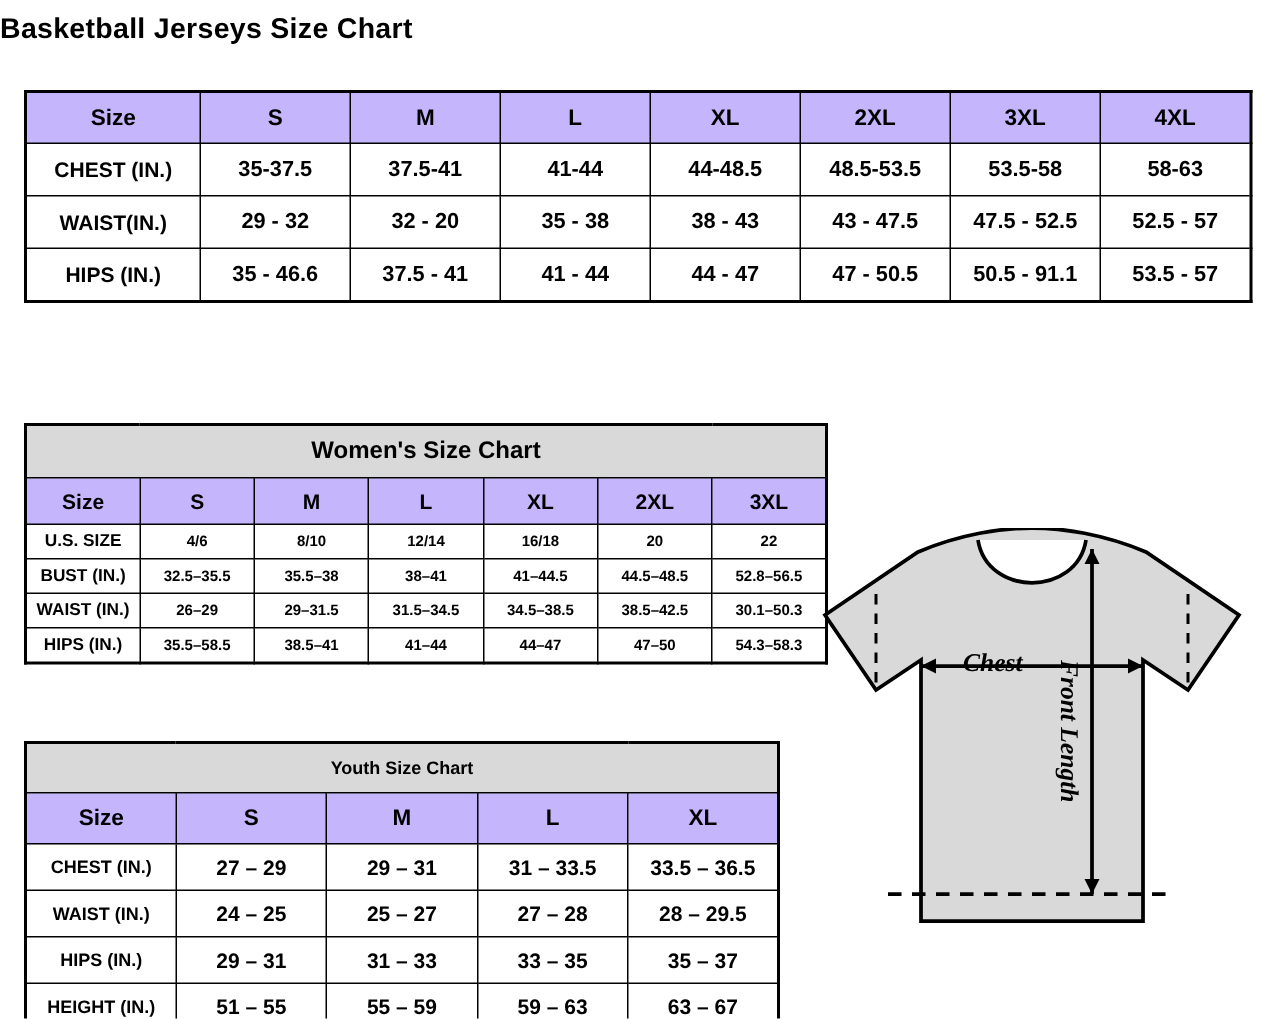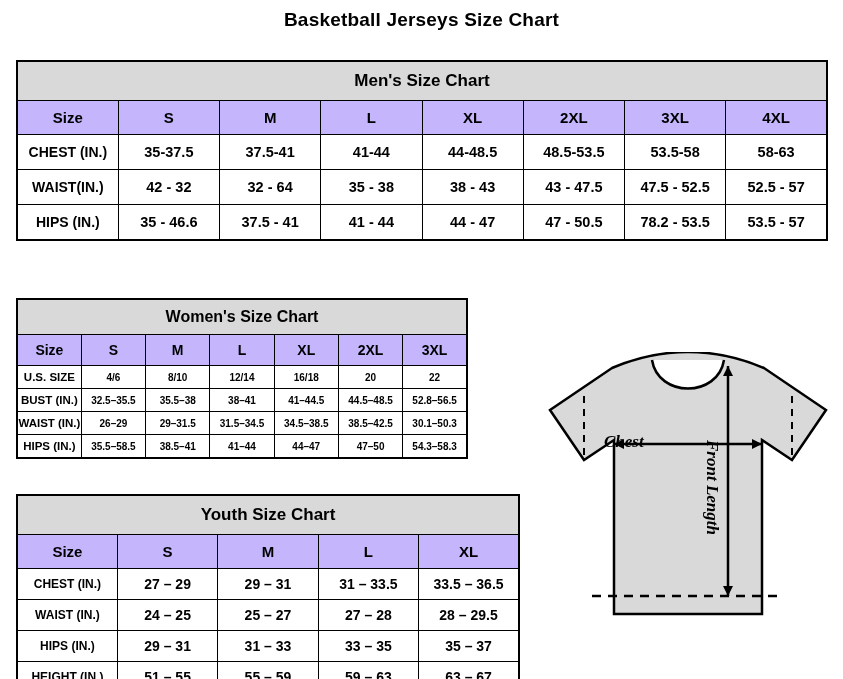--- a/index.html
+++ b/index.html
@@ -9,21 +9,21 @@
   }
   body {
     width: 843px;
     height: 679px;
     font-family: "Liberation Sans", sans-serif;
     color: #000000;
     position: relative;
     overflow: hidden;
   }
   #page-title {
-    text-align: center;
+    text-align: left;
     font-size: 19px;
     font-weight: bold;
     padding-top: 9px;
     letter-spacing: 0.2px;
   }
 
   table {
     border-collapse: collapse;
     table-layout: fixed;
   }
@@ -55,55 +55,55 @@
   }
   #mens-table .band td { font-size: 17px; }
   #mens-table .hdr td { font-size: 15px; padding: 8px 0; }
   #mens-table tbody td { font-size: 14.5px; padding: 9px 0; }
   #mens-table tbody td.rowlabel { font-size: 14px; }
 
   
   #womens-table {
     position: absolute;
     left: 16px;
-    top: 298px;
-    width: 452px;
+    top: 282px;
+    width: 536px;
     border: 2px solid #000;
     padding-left: 28px;
   }
   #womens-table .band td { font-size: 16px; padding: 8px 0; }
   #womens-table .hdr td { font-size: 14px; padding: 7px 0; }
   #womens-table tbody td { font-size: 10px; padding: 5px 0; }
   #womens-table tbody td.rowlabel { font-size: 11.5px; }
 
   
   #youth-table {
     position: absolute;
     left: 16px;
     top: 494px;
     width: 504px;
     border: 2px solid #000;
   }
-  #youth-table .band td { font-size: 17px; padding: 9px 0; }
+  #youth-table .band td { font-size: 12px; padding: 9px 0; }
   #youth-table .hdr td { font-size: 15px; padding: 8px 0; }
   #youth-table tbody td { font-size: 14px; padding: 7px 0; }
   #youth-table tbody td.rowlabel { font-size: 12px; }
 
   
   #shirt-diagram {
     position: absolute;
     left: 540px;
     top: 352px;
     width: 300px;
     height: 315px;
   }
   #shirt-diagram svg { display: block; }
   .chest-label {
     position: absolute;
-    left: 604px;
+    left: 642px;
     top: 432px;
     font-size: 17px;
     font-weight: bold;
     font-style: italic;
     font-family: "Liberation Serif", serif;
   }
   .frontlength-label {
     position: absolute;
     left: 722px;
     top: 440px;
@@ -116,23 +116,20 @@
     white-space: nowrap;
   }
 </style>
 </head>
 <body>
 
 <div id="page-title">Basketball Jerseys Size Chart</div>
 
 <table id="mens-table">
   <tbody>
-    <tr class="band">
-      <td colspan="8">Men's Size Chart</td>
-    </tr>
     <tr class="hdr">
       <td style="width:115px">Size</td>
       <td style="width:99px">S</td>
       <td style="width:99px">M</td>
       <td style="width:99px">L</td>
       <td style="width:99px">XL</td>
       <td style="width:99px">2XL</td>
       <td style="width:99px">3XL</td>
       <td style="width:99px">4XL</td>
     </tr>
@@ -141,36 +138,36 @@
       <td>35-37.5</td>
       <td>37.5-41</td>
       <td>41-44</td>
       <td>44-48.5</td>
       <td>48.5-53.5</td>
       <td>53.5-58</td>
       <td>58-63</td>
     </tr>
     <tr>
       <td class="rowlabel">WAIST(IN.)</td>
-      <td>42 - 32</td>
-      <td>32 - 64</td>
+      <td>29 - 32</td>
+      <td>32 - 20</td>
       <td>35 - 38</td>
       <td>38 - 43</td>
       <td>43 - 47.5</td>
       <td>47.5 - 52.5</td>
       <td>52.5 - 57</td>
     </tr>
     <tr>
       <td class="rowlabel">HIPS (IN.)</td>
       <td>35 - 46.6</td>
       <td>37.5 - 41</td>
       <td>41 - 44</td>
       <td>44 - 47</td>
       <td>47 - 50.5</td>
-      <td>78.2 - 53.5</td>
+      <td>50.5 - 91.1</td>
       <td>53.5 - 57</td>
     </tr>
   </tbody>
 </table>
 
 <table id="womens-table">
   <tbody>
     <tr class="band">
       <td colspan="7">Women's Size Chart</td>
     </tr>

